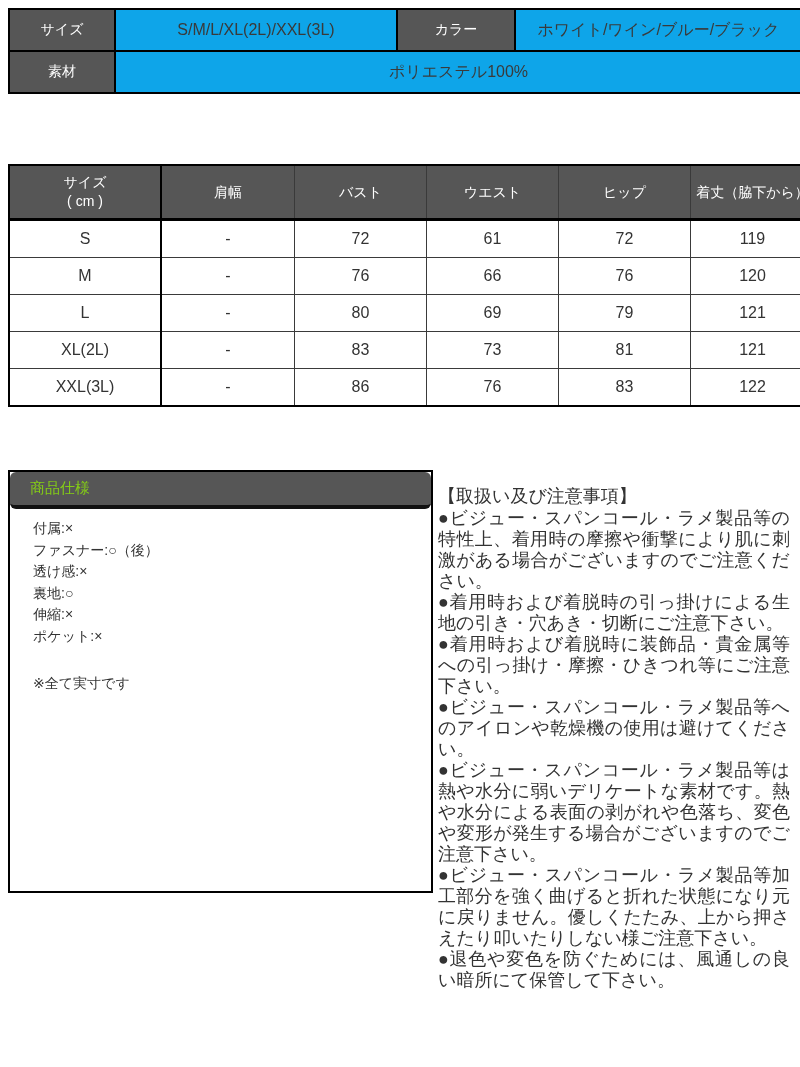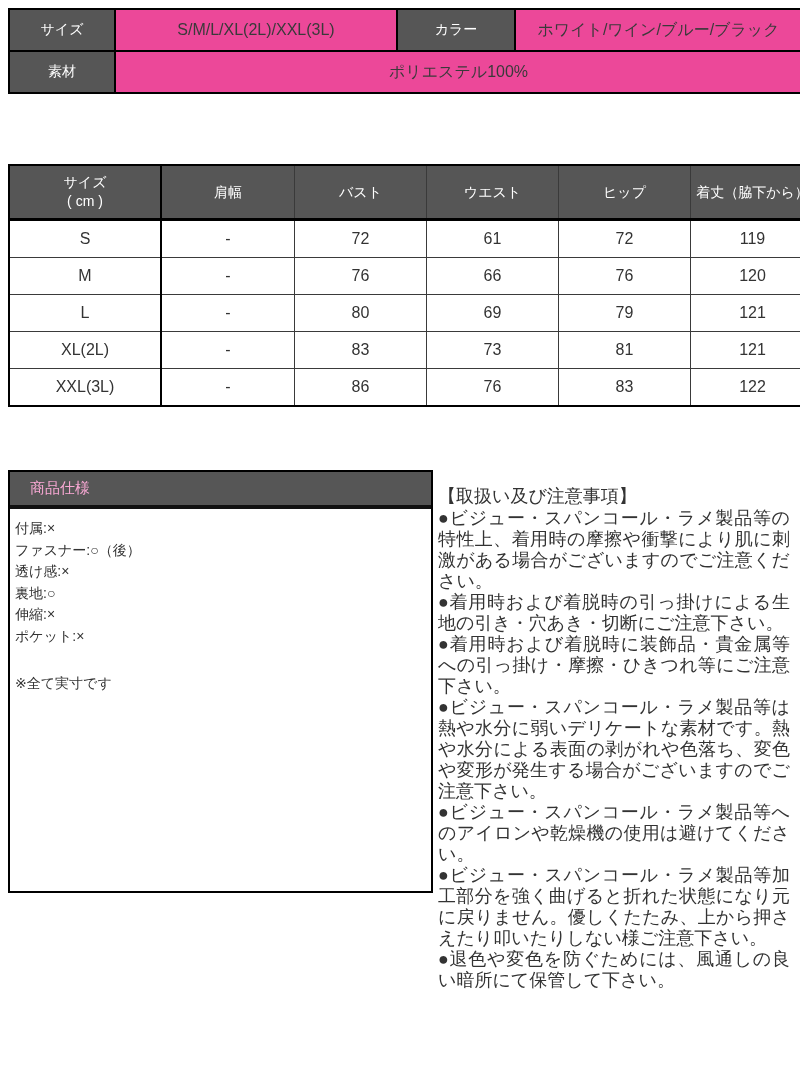--- a/index.html
+++ b/index.html
@@ -15,21 +15,21 @@
   table.info{
     border-collapse:collapse;table-layout:fixed;width:785px;
   }
   table.info td{
     border:2px solid #000;height:38px;text-align:center;vertical-align:middle;
     overflow:hidden;white-space:nowrap;
   }
   table.info td.hd{
     background:#565656;color:#fff;font-size:14px;
   }
-  table.info td.val{font-size:16px;color:#3a3a3a;background:#ec4899;}
+  table.info td.val{font-size:16px;color:#3a3a3a;background:#0ea5e9;}
   .c-lab1{width:102px}.c-val1{width:278px}.c-lab2{width:114px}.c-val2{width:283px}
 
   
   table.sizes{
     border-collapse:collapse;table-layout:fixed;width:786px;margin-top:70px;
   }
   table.sizes th,table.sizes td{
     border:1px solid #3a3a3a;text-align:center;vertical-align:middle;overflow:hidden;
   }
   table.sizes{border:2px solid #000;}
@@ -43,23 +43,23 @@
 
   
   .bottom{margin-top:63px;display:flex;align-items:flex-start;}
   .spec-box{
     width:425px;height:423px;border:2px solid #000;box-sizing:border-box;
     background:#fff;flex:none;
   }
   .spec-header{
     background:#565656;height:33px;border-bottom:4px solid #121212;
     display:flex;align-items:center;padding-left:20px;
-    color:#f9a8d4;font-size:15px;
+    color:#84cc16;font-size:15px;border-radius:6px;
   }
-  .spec-body{padding:9px 10px 0 5px;font-size:14px;line-height:21.5px;color:#333;}
+  .spec-body{padding:9px 10px 0 23px;font-size:14px;line-height:21.5px;color:#333;}
   .spec-line{white-space:pre;}
   .spec-gap{height:26px;}
 
   .care{
     margin-left:5px;padding-top:16px;width:352px;
     font-size:18px;line-height:21px;color:#333;
   }
   .care-title{margin-bottom:1px;}
   .care-item{text-align:justify;}
 </style>
@@ -155,20 +155,20 @@
         <div class="spec-gap"></div>
         <div class="spec-line">※全て実寸です</div>
       </div>
     </div>
 
     <div class="care">
       <div class="care-title">【取扱い及び注意事項】</div>
       <div class="care-item">●ビジュー・スパンコール・ラメ製品等の特性上、着用時の摩擦や衝撃により肌に刺激がある場合がございますのでご注意ください。</div>
       <div class="care-item">●着用時および着脱時の引っ掛けによる生地の引き・穴あき・切断にご注意下さい。</div>
       <div class="care-item">●着用時および着脱時に装飾品・貴金属等への引っ掛け・摩擦・ひきつれ等にご注意下さい。</div>
+      <div class="care-item">●ビジュー・スパンコール・ラメ製品等へのアイロンや乾燥機の使用は避けてください。</div>
       <div class="care-item">●ビジュー・スパンコール・ラメ製品等は熱や水分に弱いデリケートな素材です。熱や水分による表面の剥がれや色落ち、変色や変形が発生する場合がございますのでご注意下さい。</div>
-      <div class="care-item">●ビジュー・スパンコール・ラメ製品等へのアイロンや乾燥機の使用は避けてください。</div>
       <div class="care-item">●ビジュー・スパンコール・ラメ製品等加工部分を強く曲げると折れた状態になり元に戻りません。優しくたたみ、上から押さえたり叩いたりしない様ご注意下さい。</div>
       <div class="care-item">●退色や変色を防ぐためには、風通しの良い暗所にて保管して下さい。</div>
     </div>
 
   </div>
 </div>
 
 </body></html>

